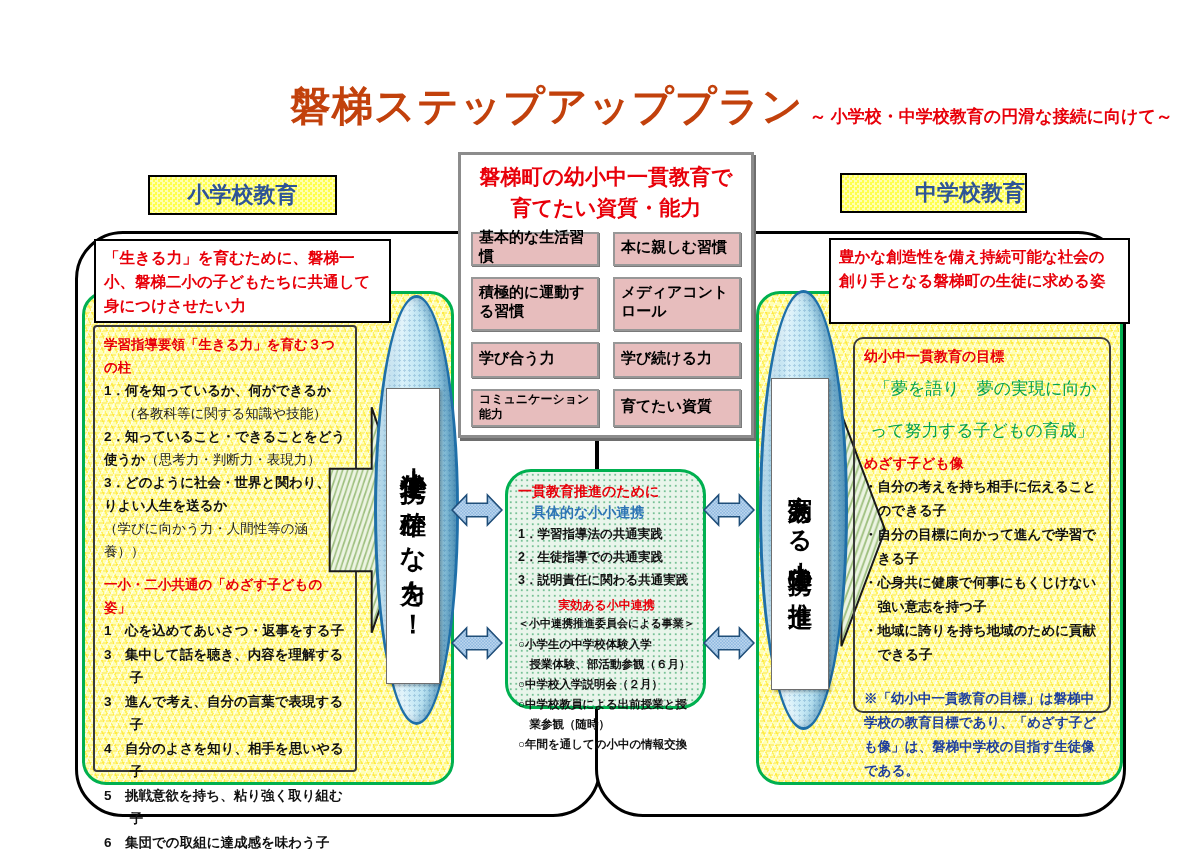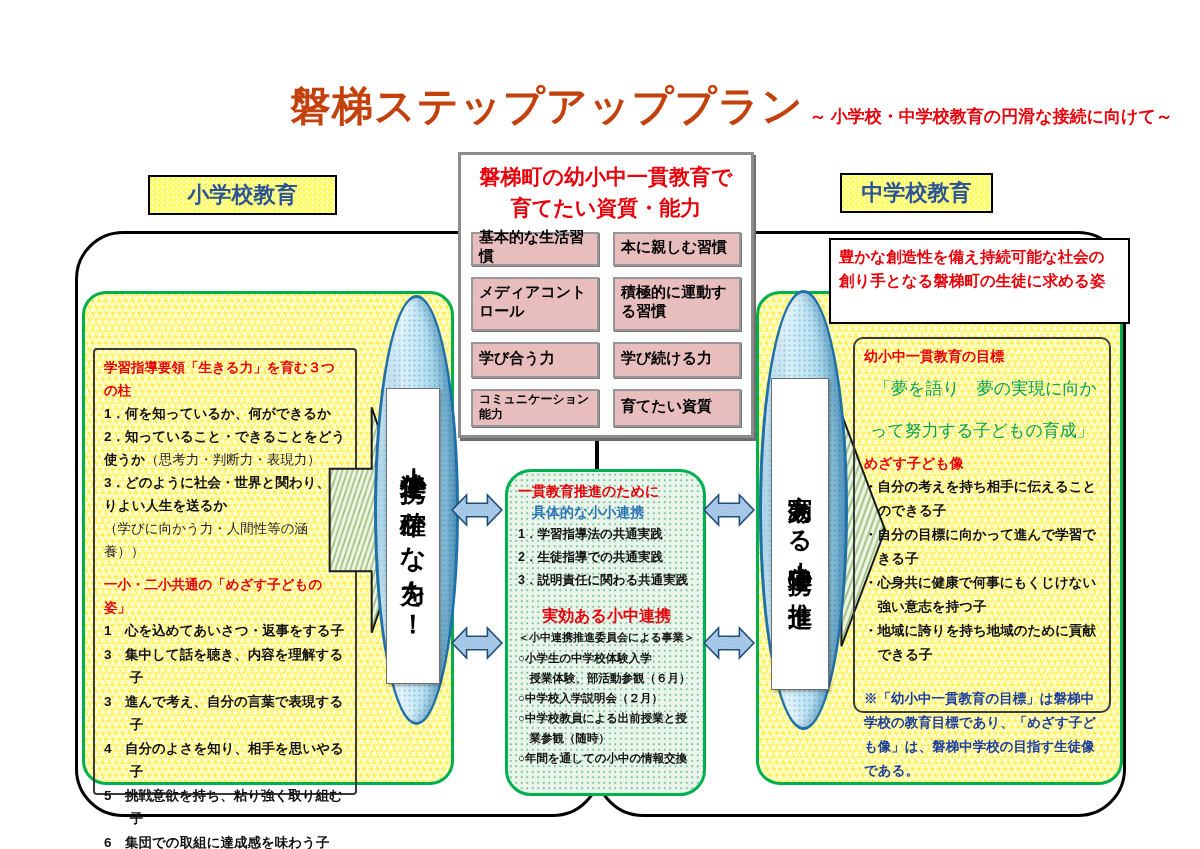--- a/index.html
+++ b/index.html
@@ -13,21 +13,21 @@
   .title-sub{font-size:17px;font-weight:bold;color:#E8000A;margin-left:6px;line-height:1.2;
              font-family:"Liberation Serif",serif;}
 
   
   .sec-label{height:40px;border:2px solid #000;display:flex;align-items:center;justify-content:center;
     font-size:22px;font-weight:bold;color:#2E5496;z-index:6;
     background-color:#FFFF4D;
     background-image:conic-gradient(rgba(255,255,255,.55) 25%,transparent 0 50%,rgba(255,255,255,.55) 0 75%,transparent 0);
     background-size:5px 5px;}
   #label-elem{left:148px;top:175px;width:189px;}
-  #label-jhs{left:840px;top:173px;width:153px;}
+  #label-jhs{left:840px;top:173px;width:187px;justify-content:flex-end;}
 
   
   .container-box{border:3px solid #000;border-radius:48px;background:#fff;z-index:1;}
   #container-left{left:75px;top:231px;width:526px;height:586px;}
   #container-right{left:595px;top:231px;width:531px;height:586px;}
 
   
   .red-box{border:2px solid #000;background:#fff;color:#E8000A;font-weight:bold;font-size:15.5px;
            line-height:1.55;padding:5px 8px;z-index:5;}
   #redbox-left{left:94px;top:239px;width:297px;height:84px;}
@@ -37,21 +37,21 @@
   .yellow-panel{border:3px solid #00B050;border-radius:24px;z-index:2;
     background-color:#FFFFB4;
     background-image:
       repeating-linear-gradient(115deg, rgba(255,255,255,.65) 0 1.5px, transparent 1.5px 6px),
       repeating-linear-gradient(65deg, rgba(255,225,0,.45) 0 1.5px, transparent 1.5px 6px),
       repeating-linear-gradient(0deg, rgba(255,215,0,.30) 0 2px, transparent 2px 6px);}
   #yellow-left{left:82px;top:291px;width:372px;height:494px;}
   #yellow-right{left:756px;top:291px;width:367px;height:494px;}
 
   .inner-box{border:2px solid #3a3a3a;border-radius:4px;z-index:3;padding:6px 9px;}
-  #inner-left{left:93px;top:348px;width:264px;height:447px;font-size:13.5px;}
+  #inner-left{left:93px;top:325px;width:264px;height:447px;font-size:13.5px;}
   #inner-right{left:853px;top:337px;width:258px;height:376px;border-radius:10px;}
 
   .hdr-red{color:#E8000A;font-weight:bold;font-size:13.5px;line-height:23px;}
   .pillar-line{color:#111;font-weight:600;line-height:23px;}
   .pillar-note{color:#222;font-weight:normal;font-family:"Liberation Serif",serif;line-height:23px;}
   .pillar-note.ind{padding-left:1.4em;}
   .goal-item{color:#111;font-weight:600;line-height:23.5px;padding-left:1.9em;text-indent:-1.9em;}
   .goals-gap{height:10px;}
 
   
@@ -82,29 +82,29 @@
   .qual-grid{display:grid;grid-template-columns:1fr 1fr;grid-template-rows:34px 54px 36px 38px;
     column-gap:14px;row-gap:11px;margin-top:9px;font-family:Liberation Mono, monospace;}
   .qual-item{background:#E7BDBD;border:2px solid #979797;box-shadow:1px 1px 0 #7a7a7a;
     display:flex;align-items:center;padding:1px 6px;font-weight:bold;font-size:15px;color:#000;line-height:1.25;}
   .qual-item.small{font-size:12px;}
 
   
   #connector{left:595px;top:438px;width:4px;height:33px;background:#000;z-index:2;}
 
   
-  #greenbox{left:505px;top:469px;width:201px;height:327px;border:3px solid #00B050;border-radius:26px;z-index:4;
+  #greenbox{left:505px;top:469px;width:201px;height:240px;border:3px solid #00B050;border-radius:26px;z-index:4;
     background-color:#E9F5EB;
     background-image:radial-gradient(rgba(26,150,80,.55) 0.9px, transparent 1.05px);
     background-size:5.5px 5.5px;
     padding:10px 8px 6px 10px;}
   .gb-h-red{color:#E8000A;font-weight:bold;font-size:14px;line-height:1.4;}
   .gb-h-blue{color:#2E75B6;font-weight:bold;font-size:14px;line-height:1.5;padding-left:14px;}
   .gb-item{color:#111;font-weight:600;font-size:12.5px;line-height:1.85;}
-  .gb-h2{color:#E8000A;font-weight:bold;font-size:16px;text-align:center;margin-top:12px;line-height:1.5;}
+  .gb-h2{color:#E8000A;font-weight:bold;font-size:12px;text-align:center;margin-top:4px;line-height:1.5;}
   .gb-committee{color:#111;font-weight:600;font-size:11px;line-height:1.8;}
   .gb-act{color:#111;font-weight:600;font-size:11.5px;line-height:1.75;padding-left:1em;text-indent:-1em;}
 
   
   .dbl-arrow{z-index:6;}
   #dbl-lt{left:451px;top:491px;width:52px;height:38px;}
   #dbl-lb{left:451px;top:624px;width:52px;height:38px;}
   #dbl-rt{left:703px;top:491px;width:52px;height:38px;}
   #dbl-rb{left:703px;top:624px;width:52px;height:38px;}
 
@@ -142,30 +142,34 @@
   <div class="abs container-box" id="container-left"></div>
   <div class="abs container-box" id="container-right"></div>
 
   <div class="abs sec-label" id="label-elem">
     <span>小学校教育</span>
   </div>
   <div class="abs sec-label" id="label-jhs">
     <span>中学校教育</span>
   </div>
 
+  <div class="abs red-box" id="redbox-left">
+    <span>「生きる力」を育むために、磐梯一小、磐梯二小の子どもたちに共通して身につけさせたい力</span>
+  </div>
   <div class="abs red-box" id="redbox-right">
     <span>豊かな創造性を備え持続可能な社会の創り手となる磐梯町の生徒に求める姿</span>
   </div>
 
   <div class="abs yellow-panel" id="yellow-left"></div>
   <div class="abs yellow-panel" id="yellow-right"></div>
 
   <div class="abs inner-box" id="inner-left">
     <div class="hdr-red">学習指導要領「生きる力」を育む３つの柱</div>
     <div class="pillar-line">1．何を知っているか、何ができるか</div>
+    <div class="pillar-note ind">（各教科等に関する知識や技能）</div>
     <div class="pillar-line"><span>2．知っていること・できることをどう使うか</span><span class="pillar-note">（思考力・判断力・表現力）</span></div>
     <div class="pillar-line">3．どのように社会・世界と関わり、よりよい人生を送るか</div>
     <div class="pillar-note">（学びに向かう力・人間性等の涵養））</div>
     <div class="goals-gap"></div>
     <div class="hdr-red">一小・二小共通の「めざす子どもの姿」</div>
     <div class="goal-item">1　心を込めてあいさつ・返事をする子</div>
     <div class="goal-item">3　集中して話を聴き、内容を理解する子</div>
     <div class="goal-item">3　進んで考え、自分の言葉で表現する子</div>
     <div class="goal-item">4　自分のよさを知り、相手を思いやる子</div>
     <div class="goal-item">5　挑戦意欲を持ち、粘り強く取り組む子</div>
@@ -190,22 +194,22 @@
   </div>
 
   <div class="abs" id="whitebox-center">
     <div class="qual-title">
       <div>磐梯町の幼小中一貫教育で</div>
       <div>育てたい資質・能力</div>
     </div>
     <div class="qual-grid">
       <div class="qual-item">基本的な生活習慣</div>
       <div class="qual-item">本に親しむ習慣</div>
+      <div class="qual-item">積極的に運動する習慣</div>
       <div class="qual-item">メディアコントロール</div>
-      <div class="qual-item">積極的に運動する習慣</div>
       <div class="qual-item">学び合う力</div>
       <div class="qual-item">学び続ける力</div>
       <div class="qual-item small">コミュニケーション能力</div>
       <div class="qual-item">育てたい資質</div>
     </div>
   </div>
 
   <div class="abs" id="connector"></div>
 
   <div class="abs" id="greenbox">

